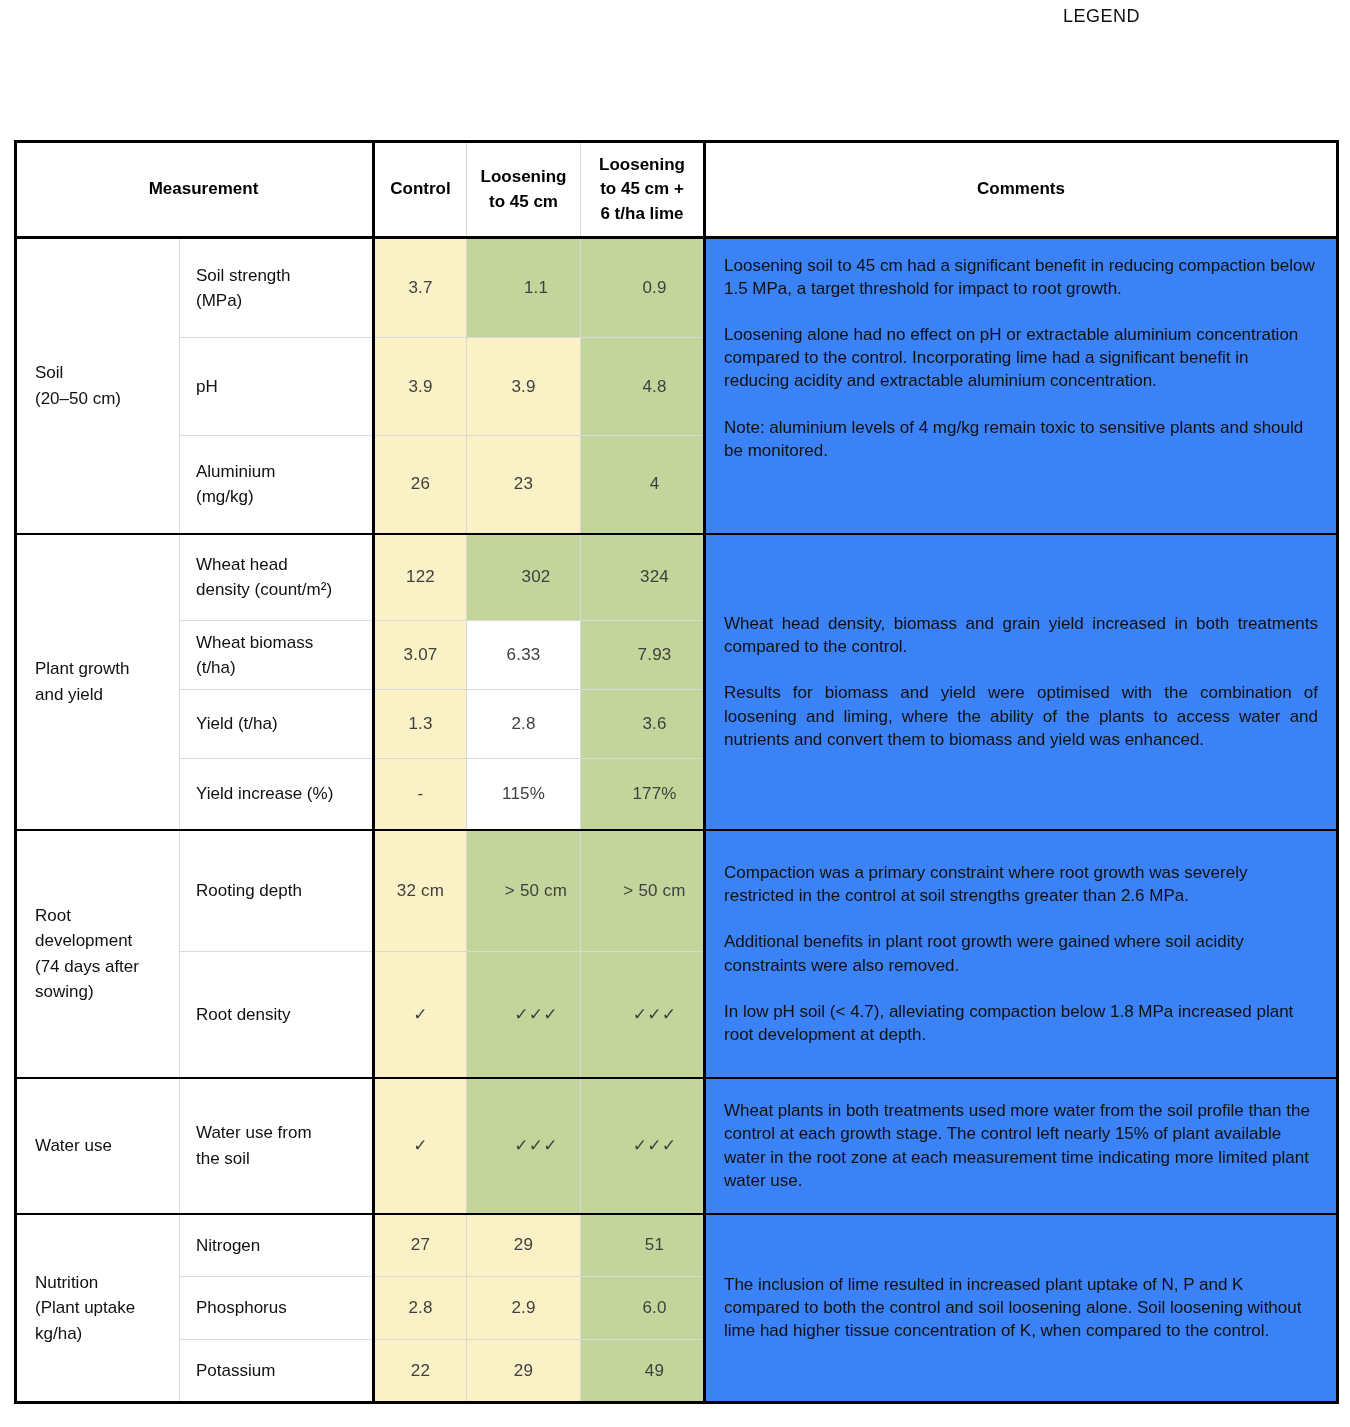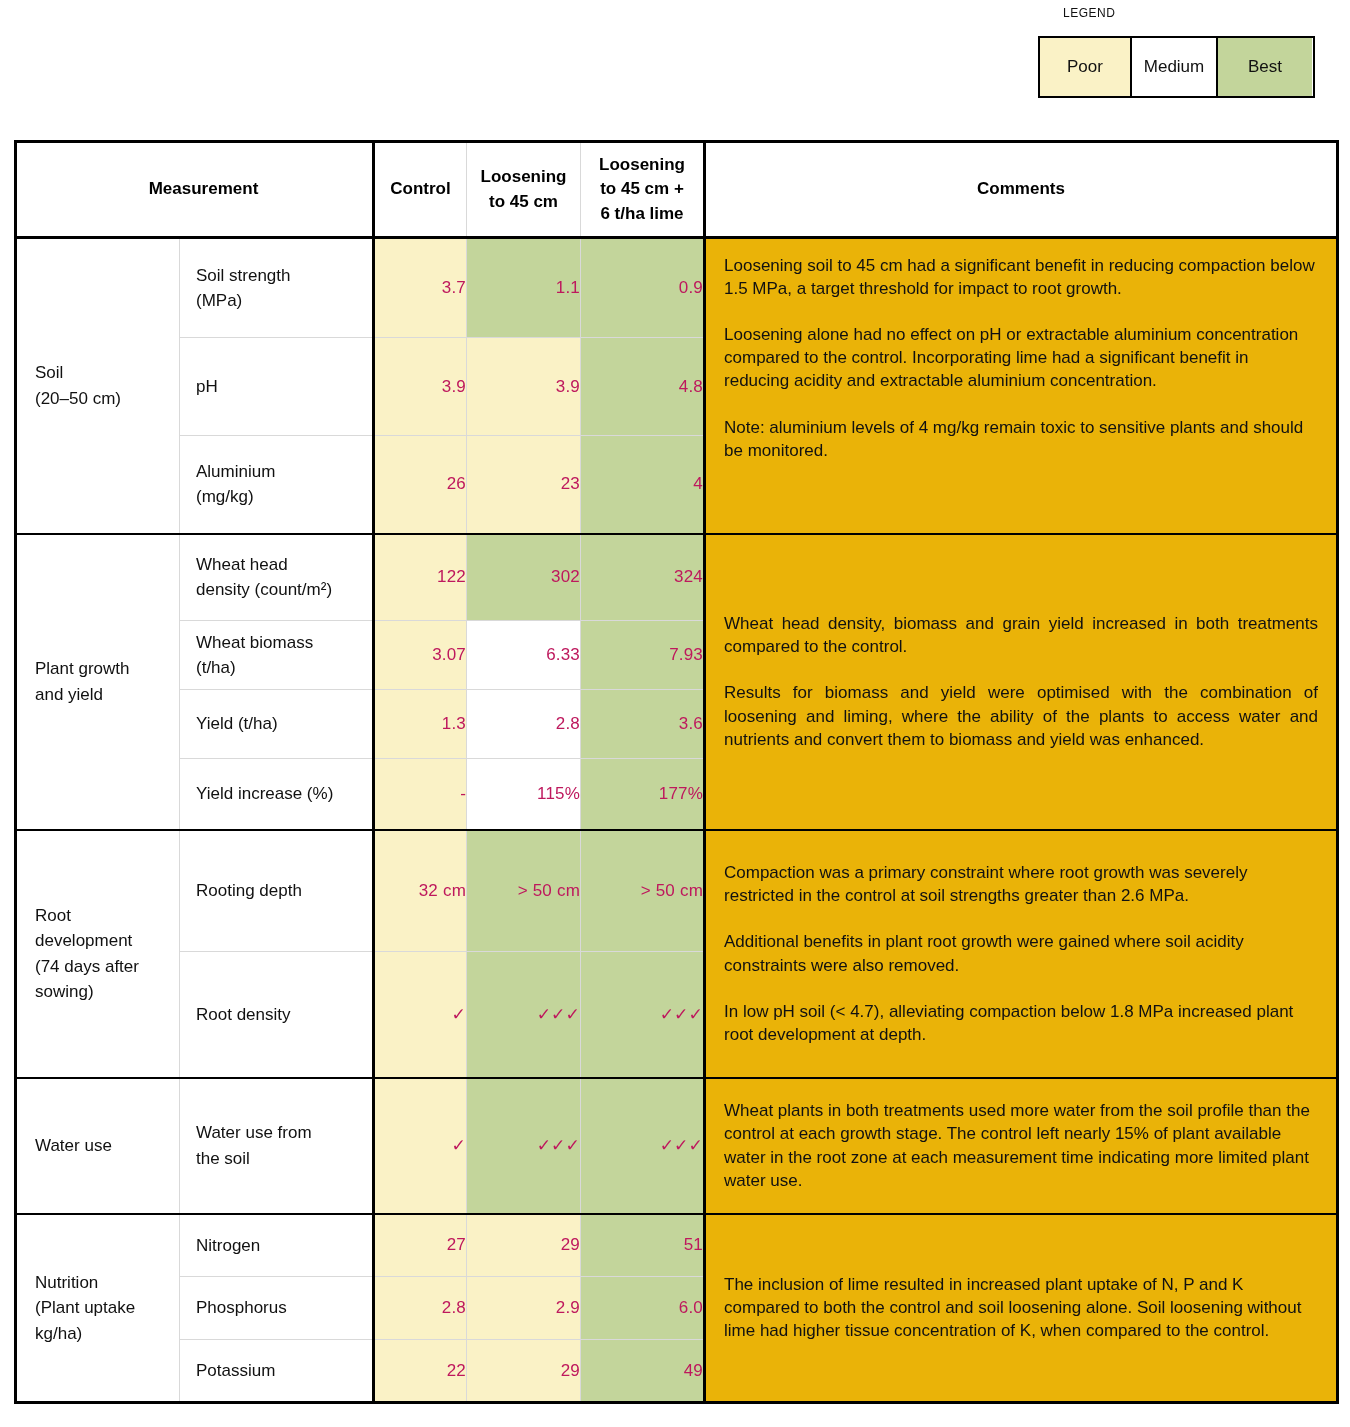--- a/index.html
+++ b/index.html
@@ -6,21 +6,21 @@
   html, body {
     width: 1350px; height: 1427px;
     background: #ffffff;
     font-family: "Liberation Sans", sans-serif;
     color: #111111;
     position: relative;
   }
   
   .legend-wrap { position: absolute; left: 1038px; top: 6px; width: 277px; }
   .legend-title {
-    font-size: 12px; color: #111; letter-spacing: .5px;
+    font-size: 18px; color: #111; letter-spacing: .5px;
     margin-left: 25px; margin-bottom: 16px;
   }
   .legend-boxes { display: flex; border: 2.5px solid #000; }
   .legend-cell {
     height: 58px; display: flex; align-items: center; justify-content: center;
     font-size: 17px; color: #111;
   }
   .legend-cell + .legend-cell { border-left: 2px solid #000; }
   .legend-cell.poor   { width: 90px; background: #FAF2C6; }
   .legend-cell.medium { width: 86px; background: #ffffff; }
@@ -49,44 +49,39 @@
     background: #fff; text-align: left; vertical-align: middle;
     padding-left: 18px; padding-right: 8px;
     white-space: pre-line; line-height: 1.5; color: #111;
   }
   td.sub {
     background: #fff; text-align: left; vertical-align: middle;
     padding-left: 16px; padding-right: 16px;
     white-space: pre-line; line-height: 1.5; color: #111;
   }
   td.val {
-    text-align: right; vertical-align: middle;
-    color: #be185d; letter-spacing: .2px;
+    text-align: center; vertical-align: middle;
+    color: #404040; letter-spacing: .2px;
   }
   .lv-poor   { background: #FAF2C6; }
   .lv-medium { background: #ffffff; border-radius: 14px; }
   .lv-best   { background: #C3D59B; padding-left: 25px; }
 
   td.comments {
-    background: #eab308; padding: 15px 18px;
+    background: #3b82f6; padding: 15px 18px;
     line-height: 1.36; color: #111; text-align: left;
   }
   td.comments.justify { text-align: justify; }
   td.comments p + p { margin-top: 23px; }
 </style>
 </head>
 <body>
 
 <div class="legend-wrap">
   <div class="legend-title">LEGEND</div>
-  <div class="legend-boxes">
-    <div class="legend-cell poor">Poor</div>
-    <div class="legend-cell medium">Medium</div>
-    <div class="legend-cell best">Best</div>
-  </div>
 </div>
 
 <table class="main">
   <colgroup>
     <col style="width:164px">
       <col style="width:194px">
       <col style="width:93px">
     <col style="width:114px">
       <col style="width:124px">
       <col style="width:633px">

